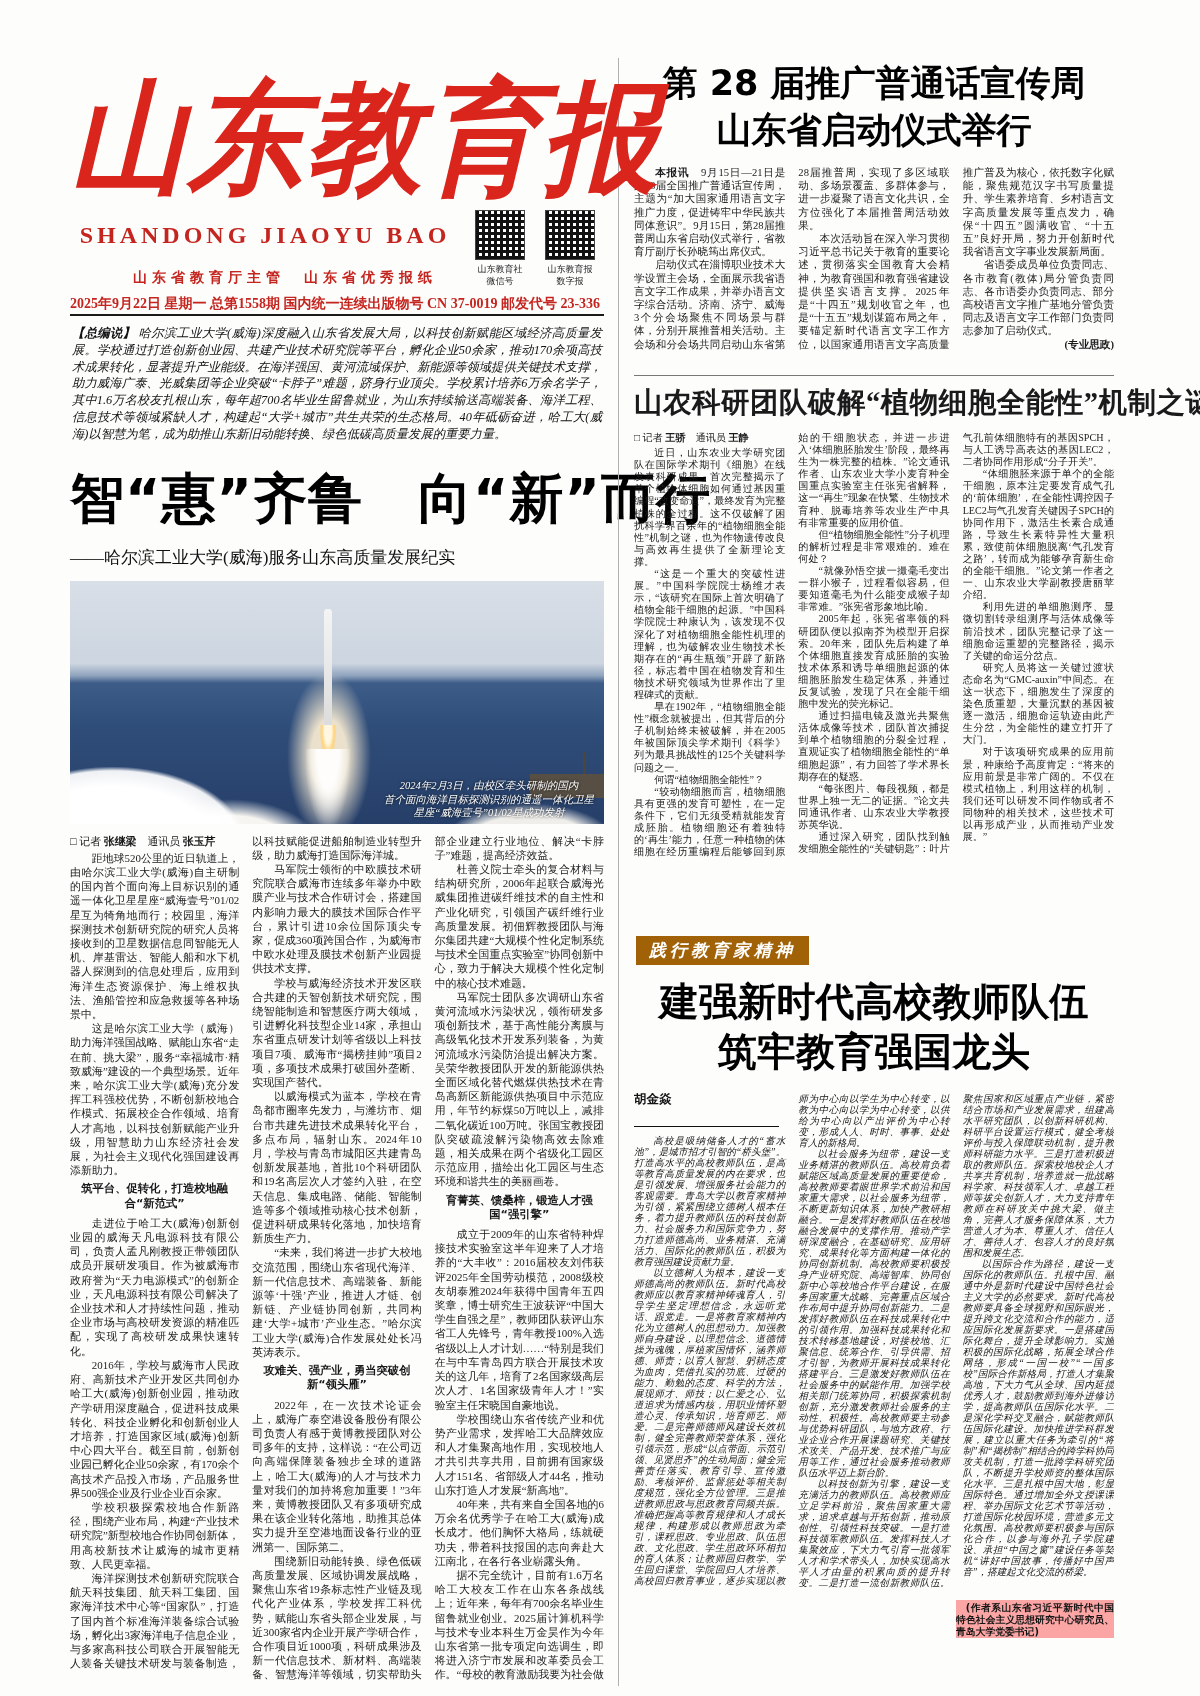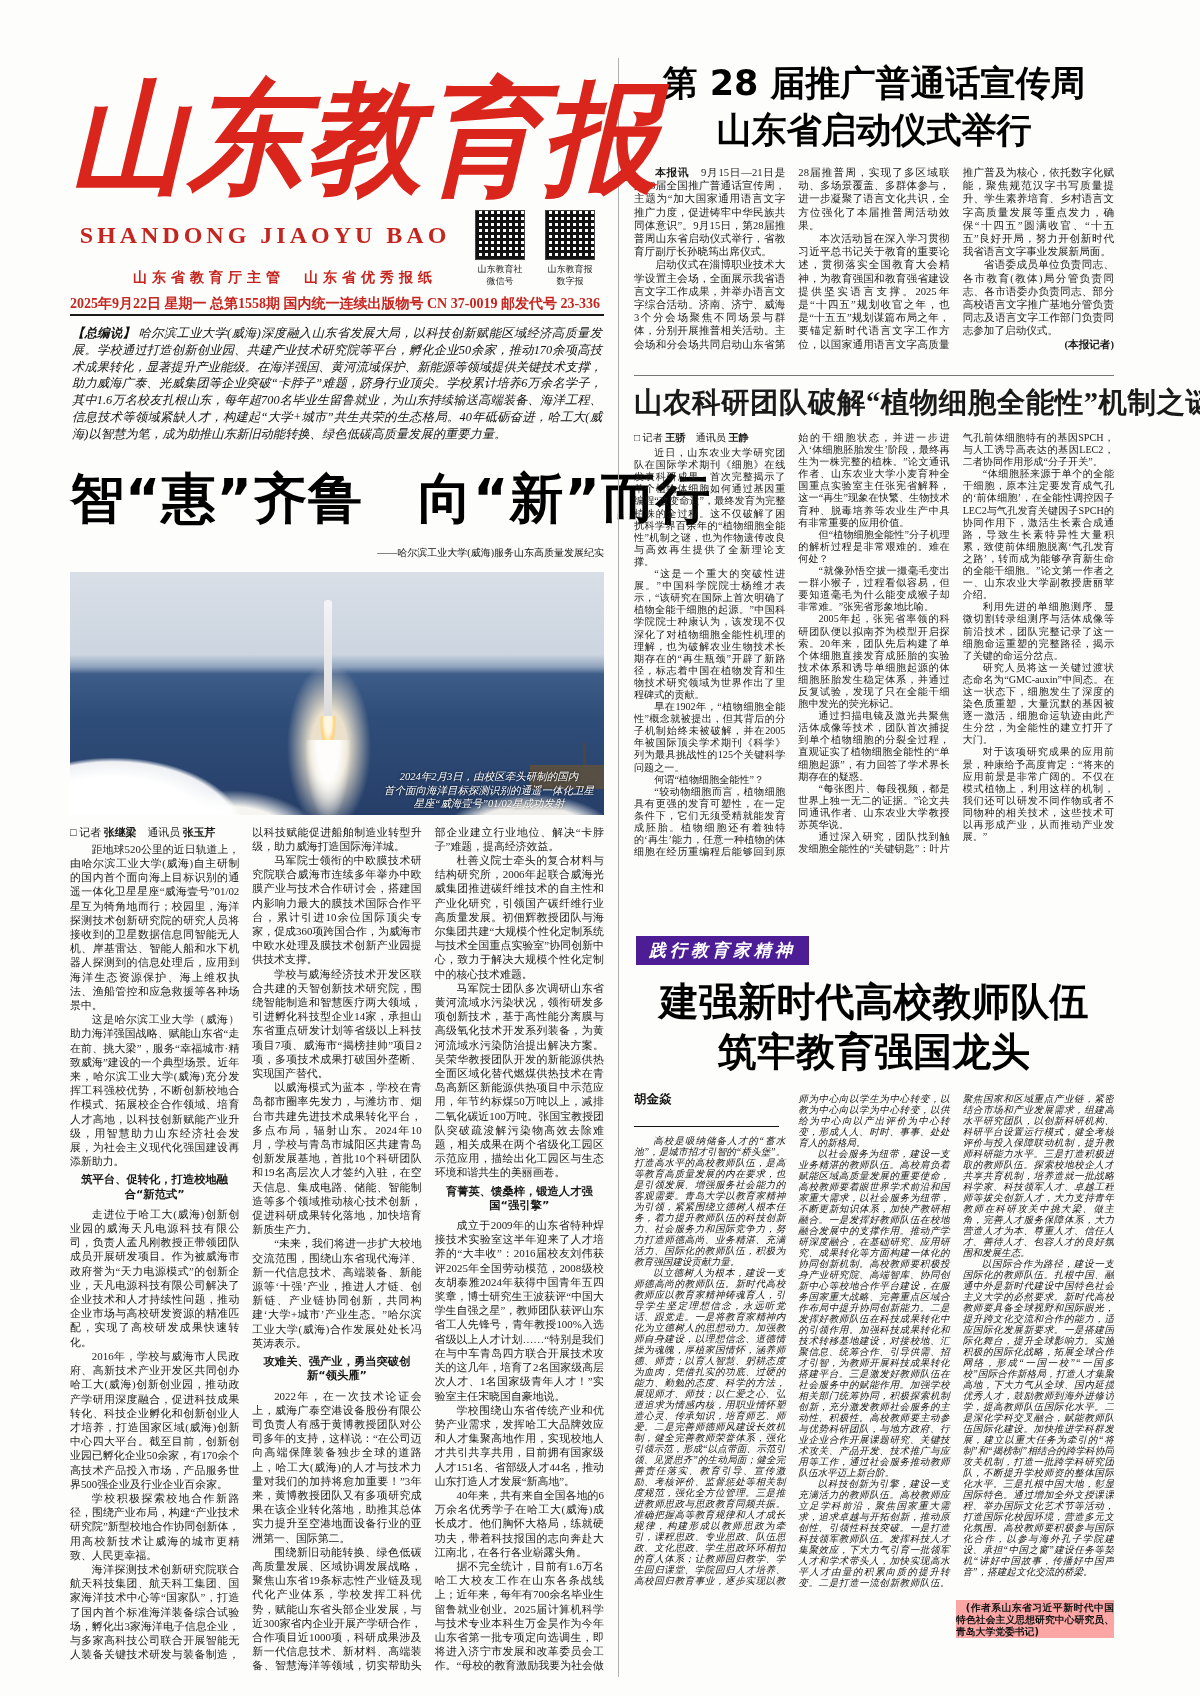--- a/index.html
+++ b/index.html
@@ -50,21 +50,21 @@
     padding:9px 2px 6px 2px; font-size:12.3px; line-height:16.8px;
     text-align:justify; font-style:italic; color:#111;
   }
   .editor-note .tag { font-weight:bold; font-style:italic; }
 
   
   .lead-headline {
     margin-top:14px; text-align:center; font-family:"DejaVu Sans",sans-serif;
     font-size:54px; font-weight:bold; letter-spacing:1px; color:#000; white-space:nowrap;
   }
-  .lead-subhead { margin-top:10px; text-align:right; font-size:10px; color:#111; }
+  .lead-subhead { margin-top:10px; text-align:left; font-size:17px; color:#111; }
   .photo { position:relative; margin-top:12px; height:243px; overflow:hidden;
     background:
       radial-gradient(ellipse 190px 110px at 8% 108%, #ffffff 0 52%, rgba(255,255,255,0.92) 66%, rgba(255,255,255,0) 70%),
       radial-gradient(ellipse 130px 75px at 30% 112%, #f6f5f1 0 50%, rgba(246,245,241,0) 72%),
       radial-gradient(ellipse 120px 60px at 86% 110%, #efeeea 0 55%, rgba(239,238,234,0) 75%),
       radial-gradient(ellipse 60px 120px at 48.5% 72%, rgba(255,241,214,0.9) 0 30%, rgba(255,241,214,0) 70%),
       linear-gradient(#d9dfe7 0%, #ccd5e0 34%, #8fa3bd 39%, #3d5c88 42%, #2f4d79 60%, #263f69 100%);
   }
   .rocket { position:absolute; left:254px; top:28px; width:8px; height:118px; background:linear-gradient(#f4f4f4,#dcdcdc); border-radius:3px 3px 0 0; }
   .rocket-flame { position:absolute; left:250px; top:144px; width:16px; height:34px;
@@ -99,21 +99,21 @@
   
   .sn-headline {
     font-family:"Liberation Serif",serif; font-weight:bold; font-size:28.5px;
     letter-spacing:0.5px; text-align:center; white-space:nowrap; margin:4px 0 10px;
   }
   .sn-body { column-count:3; height:492px; font-size:10.1px; line-height:12.1px; }
 
   
   .badge {
     display:inline-block; margin:12px 0 6px 2px; padding:3px 13px;
-    background:#4c1d95; color:#fff; font-weight:bold; font-style:italic;
+    background:#a16207; color:#fff; font-weight:bold; font-style:italic;
     font-size:17px; letter-spacing:4px; font-family:"Liberation Serif",serif;
   }
   .jq-headline {
     text-align:center; font-family:"DejaVu Sans",sans-serif; font-weight:bold;
     font-size:39px; line-height:50px; color:#000; margin-top:6px; white-space:nowrap;
   }
   .jq-body {
     position:relative; margin-top:16px; column-count:3; height:545px;
     font-size:9.6px; line-height:11px; font-style:italic; color:#151515;
   }
@@ -212,21 +212,21 @@
 
       <div class="tr-headline">
         <div>第 28 届推广普通话宣传周</div>
         <div>山东省启动仪式举行</div>
       </div>
       <div class="tr-body body-cols">
           <p class="para"><span class="b">本报讯</span><span>　9月15日—21日是第28届全国推广普通话宣传周，主题为“加大国家通用语言文字推广力度，促进铸牢中华民族共同体意识”。9月15日，第28届推普周山东省启动仪式举行，省教育厅副厅长孙晓筠出席仪式。</span></p>
           <p class="para">启动仪式在淄博职业技术大学设置主会场，全面展示我省语言文字工作成果，并举办语言文字综合活动。济南、济宁、威海3个分会场聚焦不同场景与群体，分别开展推普相关活动。主会场和分会场共同启动山东省第28届推普周，实现了多区域联动、多场景覆盖、多群体参与，进一步凝聚了语言文化共识，全方位强化了本届推普周活动效果。</p>
           <p class="para">本次活动旨在深入学习贯彻习近平总书记关于教育的重要论述，贯彻落实全国教育大会精神，为教育强国和教育强省建设提供坚实语言支撑。2025年是“十四五”规划收官之年，也是“十五五”规划谋篇布局之年，要锚定新时代语言文字工作方位，以国家通用语言文字高质量推广普及为核心，依托数字化赋能，聚焦规范汉字书写质量提升、学生素养培育、乡村语言文字高质量发展等重点发力，确保“十四五”圆满收官、“十五五”良好开局，努力开创新时代我省语言文字事业发展新局面。</p>
           <p class="para">省语委成员单位负责同志、各市教育(教体)局分管负责同志、各市语委办负责同志、部分高校语言文字推广基地分管负责同志及语言文字工作部门负责同志参加了启动仪式。</p>
-          <p class="sign">(本报记者)</p>
+          <p class="sign">(专业思政)</p>
         </div>
 
       <div class="sect-rule"></div>
 
       <div class="sn-headline">山农科研团队破解“植物细胞全能性”机制之谜</div>
       <div class="sn-body body-cols">
           <p class="byline"><span>□ 记者 </span><span class="b">王骄</span><span>　通讯员 </span><span class="b">王静</span></p>
           <p class="para">近日，山东农业大学研究团队在国际学术期刊《细胞》在线发表科研成果，首次完整揭示了单个植物体细胞如何通过基因重编程“改变命运”，最终发育为完整植株的全过程。这不仅破解了困扰科学界百余年的“植物细胞全能性”机制之谜，也为作物遗传改良与高效再生提供了全新理论支撑。</p>
           <p class="para">“这是一个重大的突破性进展。”中国科学院院士杨维才表示，“该研究在国际上首次明确了植物全能干细胞的起源。”中国科学院院士种康认为，该发现不仅深化了对植物细胞全能性机理的理解，也为破解农业生物技术长期存在的“再生瓶颈”开辟了新路径，标志着中国在植物发育和生物技术研究领域为世界作出了里程碑式的贡献。</p>
           <p class="para">早在1902年，“植物细胞全能性”概念就被提出，但其背后的分子机制始终未被破解，并在2005年被国际顶尖学术期刊《科学》列为最具挑战性的125个关键科学问题之一。</p>

